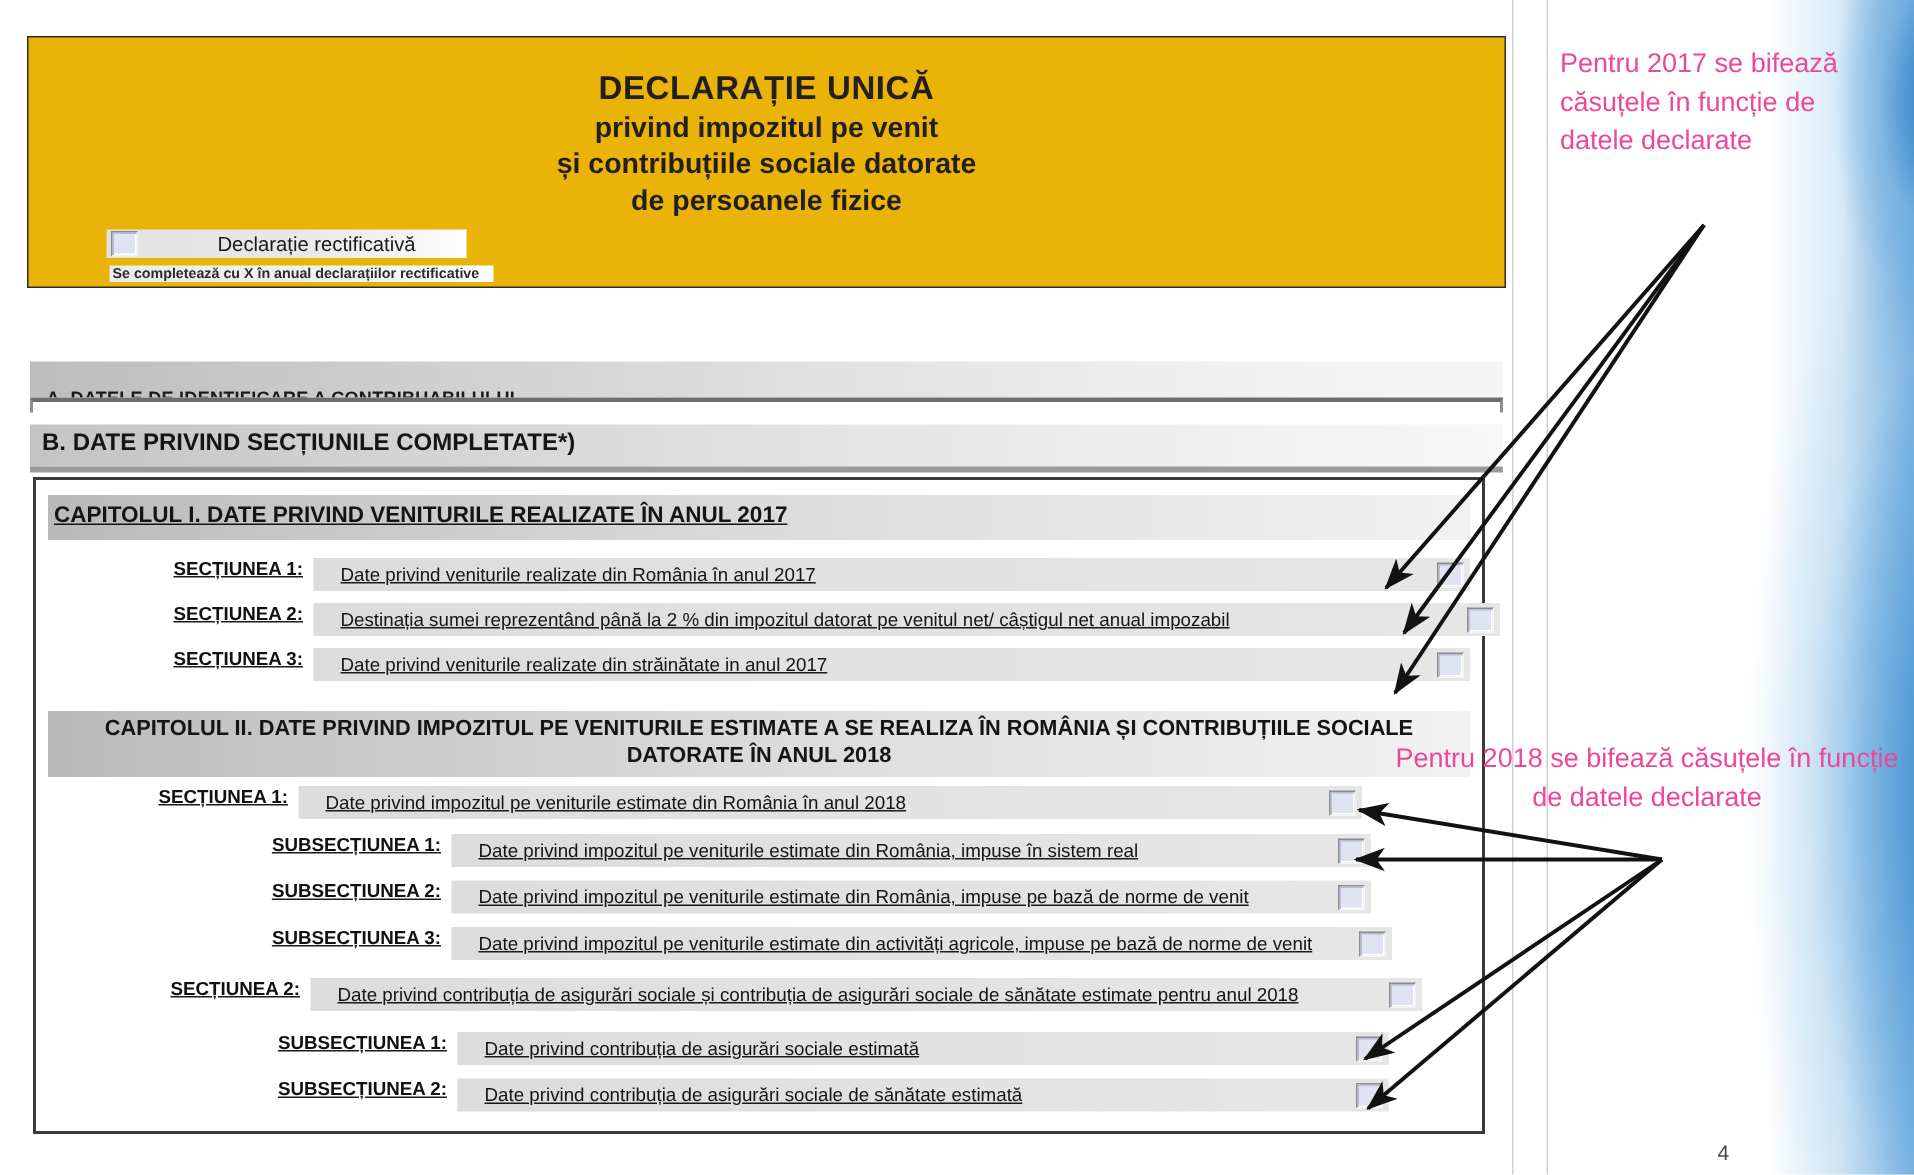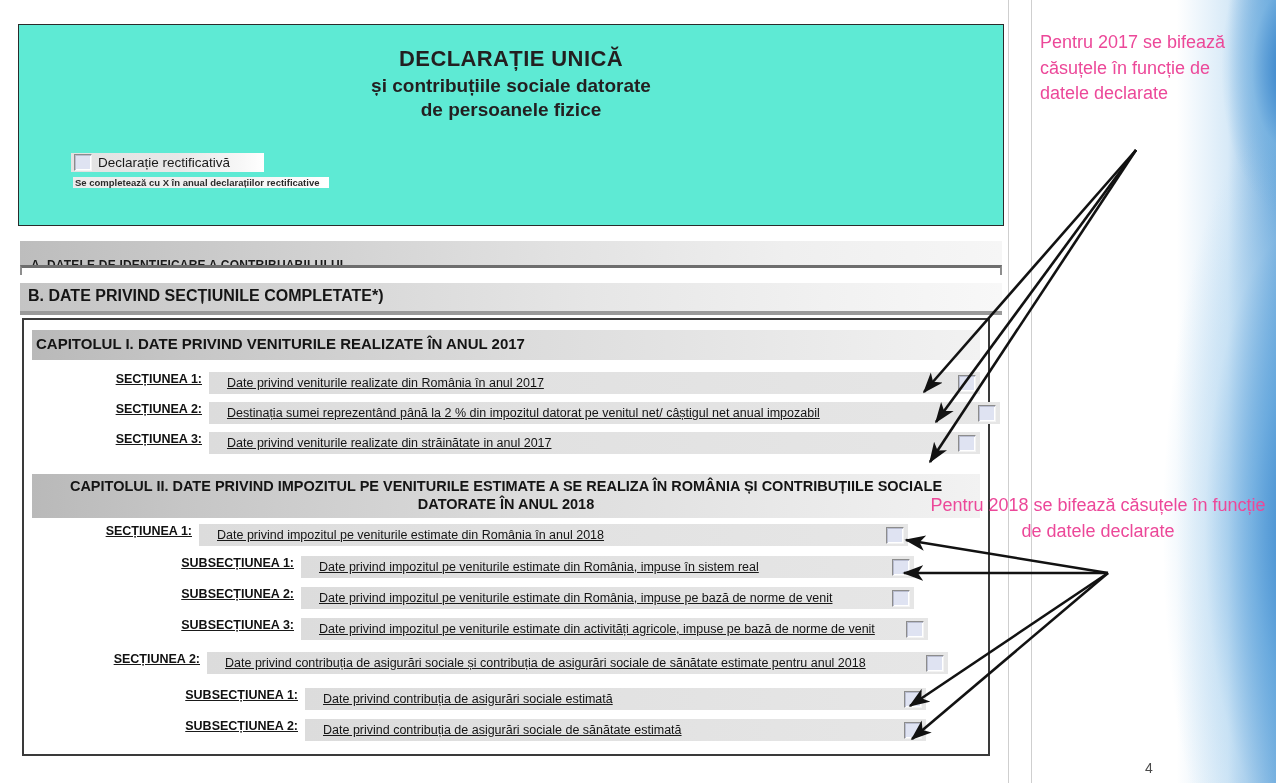--- a/index.html
+++ b/index.html
@@ -38,23 +38,23 @@
   .guide-line {
     position: absolute;
     width: 1px;
     background: #cfcfcf;
   }
 
   
   #header-card {
     position: absolute;
     left: 18px; top: 24px;
-    width: 986px; height: 202px;
+    width: 986px; height: 168px;
     border: 1px solid #2b2b2b;
-    background: #5eead4;
+    background: #eab308;
     box-sizing: border-box;
   }
   #doc-title {
     position: absolute;
     left: 0; right: 0; top: 20px;
     text-align: center;
     font-weight: bold;
     color: #231f20;
     line-height: 1.30;
   }
@@ -63,20 +63,21 @@
   #doc-title .l3,
   #doc-title .l4 { font-size: 19px; }
 
   #rectificativa-row {
     position: absolute;
     left: 52px; top: 128px;
     display: flex;
     align-items: center;
     background: linear-gradient(to right, #e2e2e2 0%, #e8e8e8 55%, #f7f7f7 88%, #ffffff 100%);
     padding: 1px 34px 1px 3px;
+    gap: 47px;
   }
   .cb {
     display: inline-block;
     box-sizing: border-box;
     width: 18px; height: 17px;
     background: #dfe3f2;
     border-top: 1px solid #8c8c8c;
     border-left: 1px solid #8c8c8c;
     border-right: 1px solid #f3f3f3;
     border-bottom: 1px solid #f3f3f3;
@@ -166,20 +167,21 @@
     box-sizing: border-box;
     background: linear-gradient(to right, #b9b9b9 0%, #c6c6c6 16%, #dcdcdc 52%, #e9e9e9 80%, #f2f2f2 100%);
     font-weight: bold;
     color: #141414;
   }
   #chapter-1 {
     left: 8px; top: 10px;
     width: 948px; height: 30px;
     padding: 5px 0 0 4px;
     font-size: 15px;
+    text-decoration: underline;
   }
   #chapter-2 {
     left: 8px; top: 154px;
     width: 948px; height: 44px;
     padding: 4px 6px 18px 6px;
     font-size: 14.5px;
     text-align: center;
     line-height: 1.22;
   }
 
@@ -253,20 +255,21 @@
 
 <div id="blue-edge"></div>
 <div id="blue-edge-top"></div>
 
 <div class="guide-line" style="left:1008px; top:0; height:783px;"></div>
 <div class="guide-line" style="left:1031px; top:0; height:783px;"></div>
 
 <div id="header-card">
   <div id="doc-title">
     <div class="l1">DECLARAȚIE UNICĂ</div>
+    <div class="l2">privind impozitul pe venit</div>
     <div class="l3">și contribuțiile sociale datorate</div>
     <div class="l4">de persoanele fizice</div>
   </div>
 
   <div id="rectificativa-row">
     <span class="cb"></span>
     <span id="rectificativa-label">Declarație rectificativă</span>
   </div>
   <div id="rectificativa-note">Se completează cu X în anual declarațiilor rectificative</div>
 </div>

